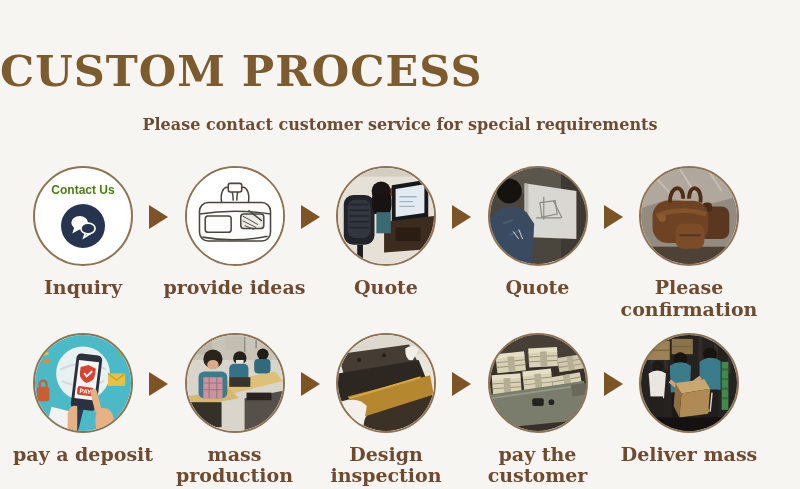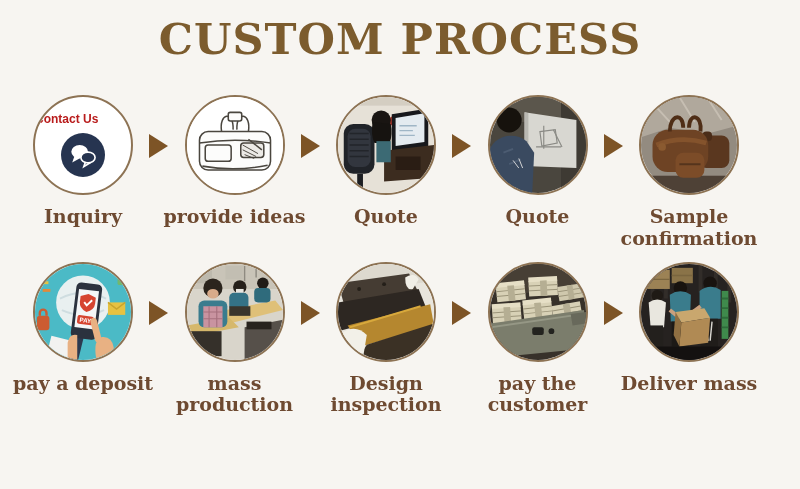--- a/index.html
+++ b/index.html
@@ -1,37 +1,38 @@
 <!DOCTYPE html>
 <html><head>
 <meta charset="utf-8">
 <style>
   html,body{margin:0;padding:0;}
   body{width:800px;height:489px;overflow:hidden;background:#f7f5f1;font-family:"DejaVu Serif",serif;}
   .page{position:relative;width:800px;height:489px;background:#f7f5f1;}
-  .title{padding-top:16px;text-align:center;font-size:43px;line-height:1.1;font-weight:bold;color:#7c5c2e;letter-spacing:1px;}
+  .title{padding-top:16px;text-align:left;font-size:43px;line-height:1.1;font-weight:bold;color:#7c5c2e;letter-spacing:1px;margin-top:32px;}
   .subtitle{margin-top:20px;text-align:center;font-size:16px;font-weight:bold;color:#6b4c34;}
   .row{display:flex;justify-content:space-between;align-items:flex-start;padding:0 46px 0 18px;}
   .row1{margin-top:32px;}
   .row2{margin-top:13px;}
   .step{width:130px;display:flex;flex-direction:column;align-items:center;}
   .circle{width:100px;height:100px;box-sizing:border-box;border:2px solid #8d7354;border-radius:50%;overflow:hidden;background:#fff;position:relative;flex:0 0 auto;}
   .circle svg{display:block;width:100%;height:100%;}
   .step-label{margin-top:11px;width:170px;text-align:center;font-size:19px;line-height:1.12;font-weight:bold;color:#6e4a31;white-space:pre-line;}
   .arrow{width:0;height:0;border-top:12px solid transparent;border-bottom:12px solid transparent;border-left:19px solid #7d5426;margin-top:39px;flex:0 0 auto;}
-  .contact-badge{position:absolute;top:15px;left:0;width:100%;text-align:left;font-family:"Liberation Sans",sans-serif;font-size:12px;font-weight:bold;color:#b91c1c;}
+  .contact-badge{position:absolute;top:15px;left:0;width:100%;text-align:center;font-family:"Liberation Sans",sans-serif;font-size:12px;font-weight:bold;color:#4d7c0f;}
   .chat-disc{position:absolute;top:36px;left:50%;transform:translateX(-50%);width:44px;height:44px;border-radius:50%;background:#263450;display:flex;align-items:center;justify-content:center;}
   .chat-disc svg{width:34px;height:30px;}
 </style>
 </head>
 <body>
 
 <div class="page">
 
   <div class="title">CUSTOM PROCESS</div>
+  <div class="subtitle">Please contact customer service for special requirements</div>
 
   <div class="row row1">
 
     <div class="step">
       <div class="circle">
         <div class="contact-badge">Contact Us</div>
         <div class="chat-disc">
           <svg viewBox="0 0 40 36">
             <ellipse cx="16" cy="14" rx="10" ry="8" fill="#ffffff"></ellipse>
             <path d="M10,19 L7,27 L18,21 Z" fill="#ffffff"></path>
@@ -127,21 +128,21 @@
           <rect x="64" y="36" width="10" height="10" rx="4" fill="#4a2c18"></rect>
           <rect x="0" y="82" width="100" height="18" fill="#4e4136"></rect>
           <rect x="12" y="34" width="58" height="44" rx="16" fill="#6e4324"></rect>
           <path d="M16,50 q26,-10 52,-2" stroke="#84532c" stroke-width="5" fill="none"></path>
           <path d="M30,36 C30,18 44,16 44,32 M50,32 C50,16 64,18 62,36" stroke="#4f2e17" stroke-width="4" fill="none"></path>
           <rect x="36" y="58" width="30" height="26" rx="8" fill="#7c4c28"></rect>
           <path d="M40,70 h22" stroke="#55341c" stroke-width="2"></path>
           <circle cx="22" cy="52" r="4" fill="#8a5a30"></circle>
         </svg>
       </div>
-      <div class="step-label">Sample
+      <div class="step-label">Please
 confirmation</div>
     </div>
 
   </div>
 
   <div class="row row2">
 
     <div class="step">
       <div class="circle">
         <svg viewBox="0 0 100 100" preserveAspectRatio="xMidYMid slice">

